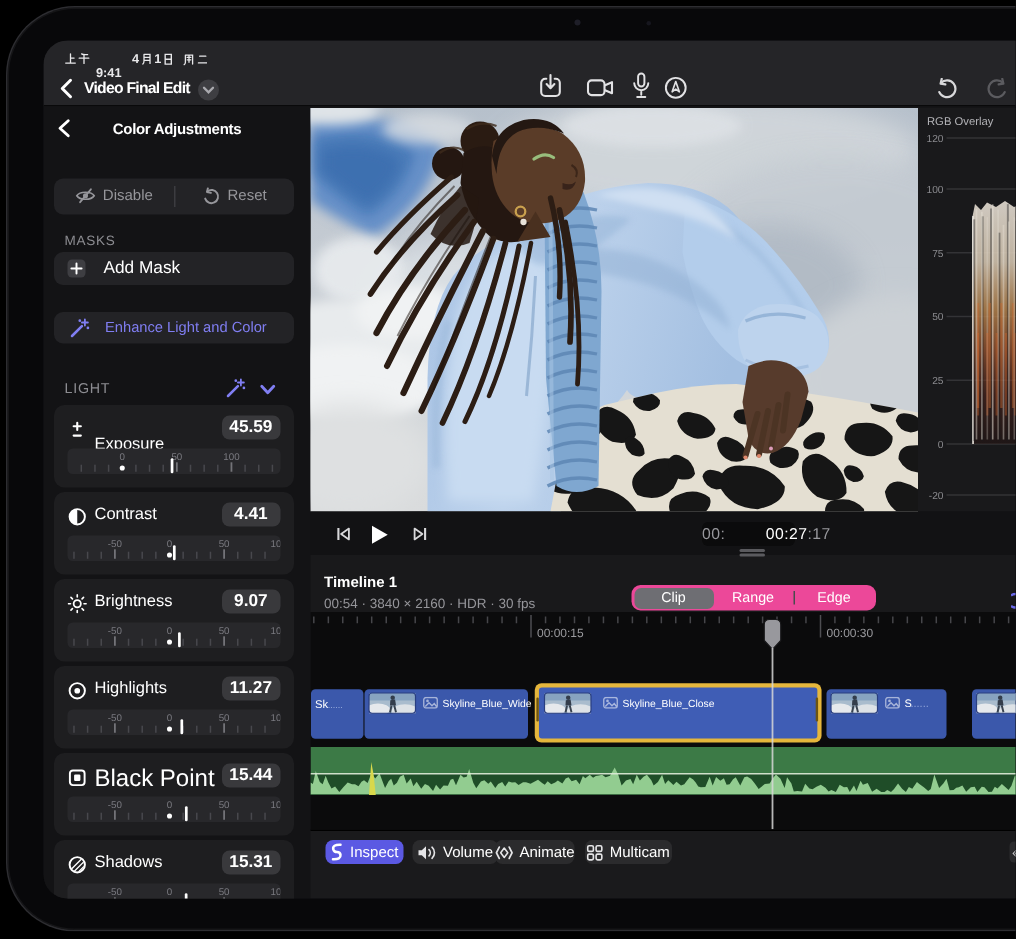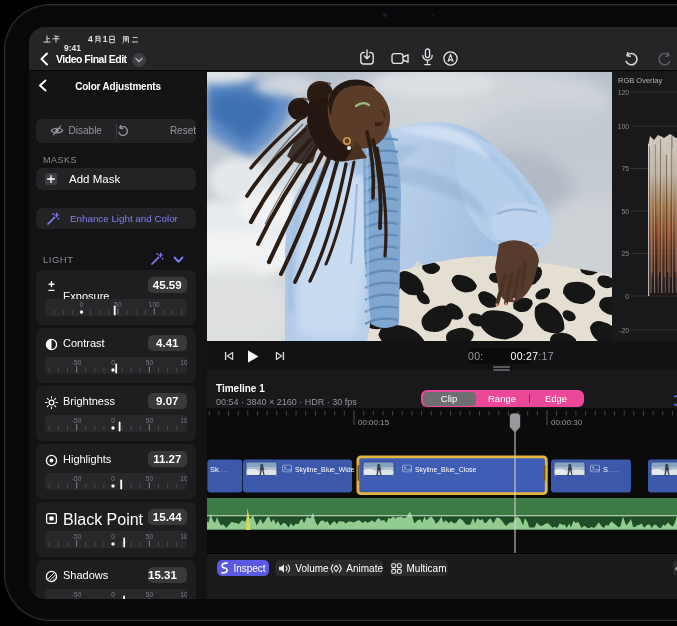--- a/index.html
+++ b/index.html
@@ -81,21 +81,21 @@
 <div class="abs" style="left:7px;top:91.5px;width:160px;height:24px;background:#232326;border-radius:6px;display:flex;align-items:center;">
   <div style="flex:1;display:flex;align-items:center;justify-content:center;gap:5px;">
     <svg width="14" height="11" viewBox="0 0 14 11">
           <path d="M1.2 5.5 C3.2 2.4 10.8 2.4 12.8 5.5 C10.8 8.6 3.2 8.6 1.2 5.5 Z" stroke="#96969b" stroke-width="1.1" fill="none"></path>
           <circle cx="7" cy="5.5" r="1.7" fill="#96969b"></circle>
           <path d="M3.4 9.8 L10.6 1.2" stroke="#96969b" stroke-width="1.2" stroke-linecap="round"></path>
         </svg>
     <span style="font-size:10px;color:#96969b;">Disable</span>
       </div>
   <div style="width:1px;height:14px;background:#3c3c40;"></div>
-  <div style="flex:1;display:flex;align-items:center;justify-content:space-between;gap:5px;">
+  <div style="flex:1;display:flex;align-items:center;justify-content:center;gap:5px;">
     <svg width="12" height="12" viewBox="0 0 12 12">
           <path d="M3.2 2.6 A4.4 4.4 0 1 1 1.8 7.4" stroke="#96969b" stroke-width="1.3" fill="none" stroke-linecap="round"></path>
           <path d="M3.6 0.4 L3 3 L5.6 3.6" stroke="#96969b" stroke-width="1.3" fill="none" stroke-linecap="round" stroke-linejoin="round"></path>
         </svg>
     <span style="font-size:10px;color:#96969b;">Reset</span>
       </div>
 </div>
 
 <div class="abs" style="left:14px;top:128px;font-size:9px;letter-spacing:.5px;color:#8c8c91;">MASKS</div>
 <div class="abs" style="left:7px;top:141px;width:160px;height:22px;background:#232326;border-radius:6px;"></div>
@@ -303,21 +303,21 @@
               <circle cx="6.5" cy="6.5" r="4.6"></circle>
             </clipPath>
           </defs>
           <circle cx="6.5" cy="6.5" r="5.1" stroke="#fff" stroke-width="1.3" fill="none"></circle>
           <g clip-path="url(#shc)">
             <path d="M1 11 L11 1 M3 12.4 L12.4 3 M5.6 13 L13 5.6" stroke="#fff" stroke-width="0.9" fill="none"></path>
           </g>
         </svg>
       </div>
   <div class="abs" style="left:27px;top:9px;font-size:11px;font-weight:400;color:#fff;">Shadows</div>
-  <div class="abs" style="left:112px;top:6.5px;width:38.5px;height:16.5px;background:#39393c;border-radius:5px;text-align:left;line-height:16.5px;font-size:11.5px;font-weight:700;color:#fff;">15.31</div>
+  <div class="abs" style="left:112px;top:6.5px;width:38.5px;height:16.5px;background:#39393c;border-radius:5px;text-align:center;line-height:16.5px;font-size:11.5px;font-weight:700;color:#fff;">15.31</div>
   <div class="abs" style="left:9px;top:29px;width:142px;height:17px;background:#28282b;border-radius:3.5px;overflow:hidden;">
         <svg width="142" height="17" viewBox="0 0 142 17" style="position:absolute;left:0;top:0;">
           <rect x="3.8" y="10.8" width="1" height="4.7" fill="#48484d"></rect>
           <rect x="12.9" y="10.8" width="1" height="4.7" fill="#48484d"></rect>
           <rect x="22.0" y="10.8" width="1" height="4.7" fill="#48484d"></rect>
           <rect x="31.0" y="9.2" width="1.2" height="6.3" fill="#737378"></rect>
           <rect x="40.2" y="10.8" width="1" height="4.7" fill="#48484d"></rect>
           <rect x="49.3" y="10.8" width="1" height="4.7" fill="#48484d"></rect>
           <rect x="58.4" y="10.8" width="1" height="4.7" fill="#48484d"></rect>
           <rect x="76.6" y="10.8" width="1" height="4.7" fill="#48484d"></rect>

